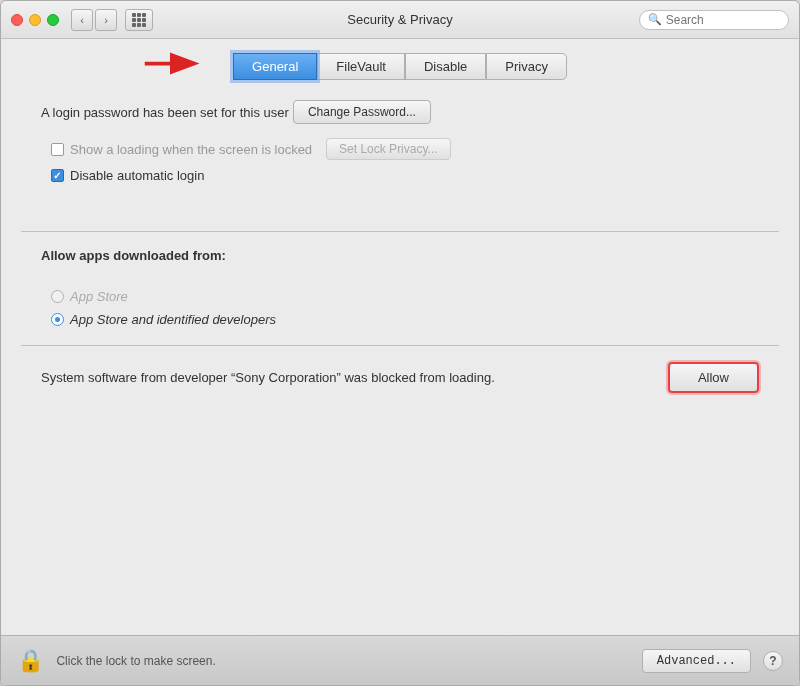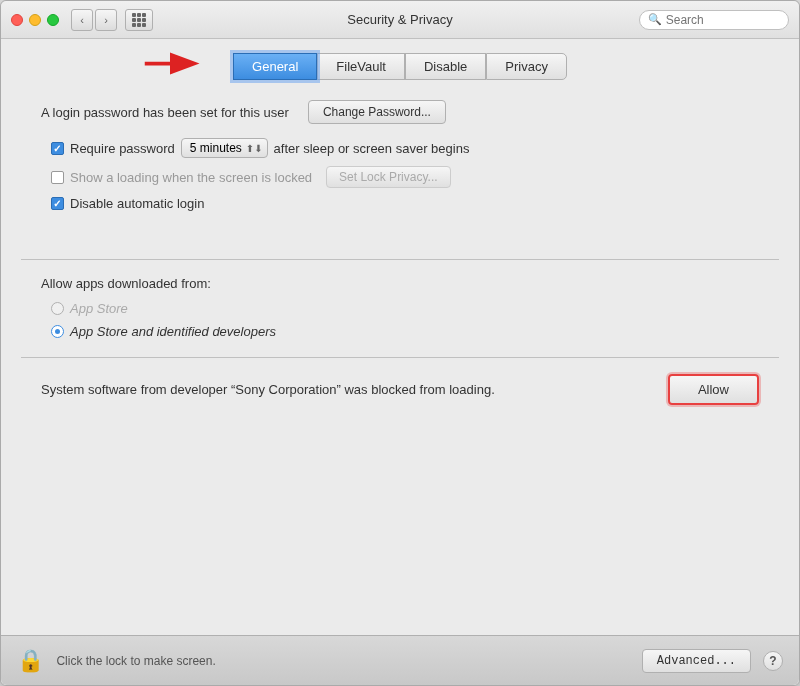--- a/index.html
+++ b/index.html
@@ -190,21 +190,21 @@
     .section-divider {
       border: none;
       border-top: 1px solid #c0c0c0;
       margin: 0 20px;
     }
 
     
     .password-row {
       display: flex;
       align-items: center;
-      gap: 19px;
+      gap: 4px;
       margin-bottom: 14px;
     }
 
     .password-text {
       font-size: 13px;
       color: #333;
     }
 
     .change-pw-btn {
       padding: 4px 14px;
@@ -290,22 +290,22 @@
     }
 
     
     .allow-apps-section {
       padding: 16px 40px 10px 40px;
     }
 
     .allow-apps-label {
       font-size: 13px;
       color: #333;
-      margin-bottom: 10px;
-      font-weight: 400;
+      margin-bottom: 26px;
+      font-weight: 700;
     }
 
     .radio-row {
       display: flex;
       align-items: center;
       gap: 6px;
       margin-bottom: 8px;
       padding-left: 10px;
     }
 
@@ -485,29 +485,20 @@
       <button class="tab-btn">Disable</button>
       <button class="tab-btn">Privacy</button>
     </div>
 
     <div class="section">
       <div class="password-row">
         <span class="password-text">A login password has been set for this user</span>
         <button class="change-pw-btn">Change Password...</button>
       </div>
 
-      <div class="checkbox-row">
-        <div class="checkbox checked"></div>
-        <span class="checkbox-label">Require password</span>
-        <div class="dropdown">
-          <span>5 minutes</span>
-          <span class="dropdown-arrow">⬆⬇</span>
-        </div>
-        <span class="checkbox-label">after sleep or screen saver begins</span>
-      </div>
 
       <div class="checkbox-row">
         <div class="checkbox"></div>
         <span class="checkbox-label disabled">Show a loading when the screen is locked</span>
         <button class="lock-msg-btn">Set Lock Privacy...</button>
       </div>
 
       <div class="checkbox-row">
         <div class="checkbox checked"></div>
         <span class="checkbox-label">Disable automatic login</span>

